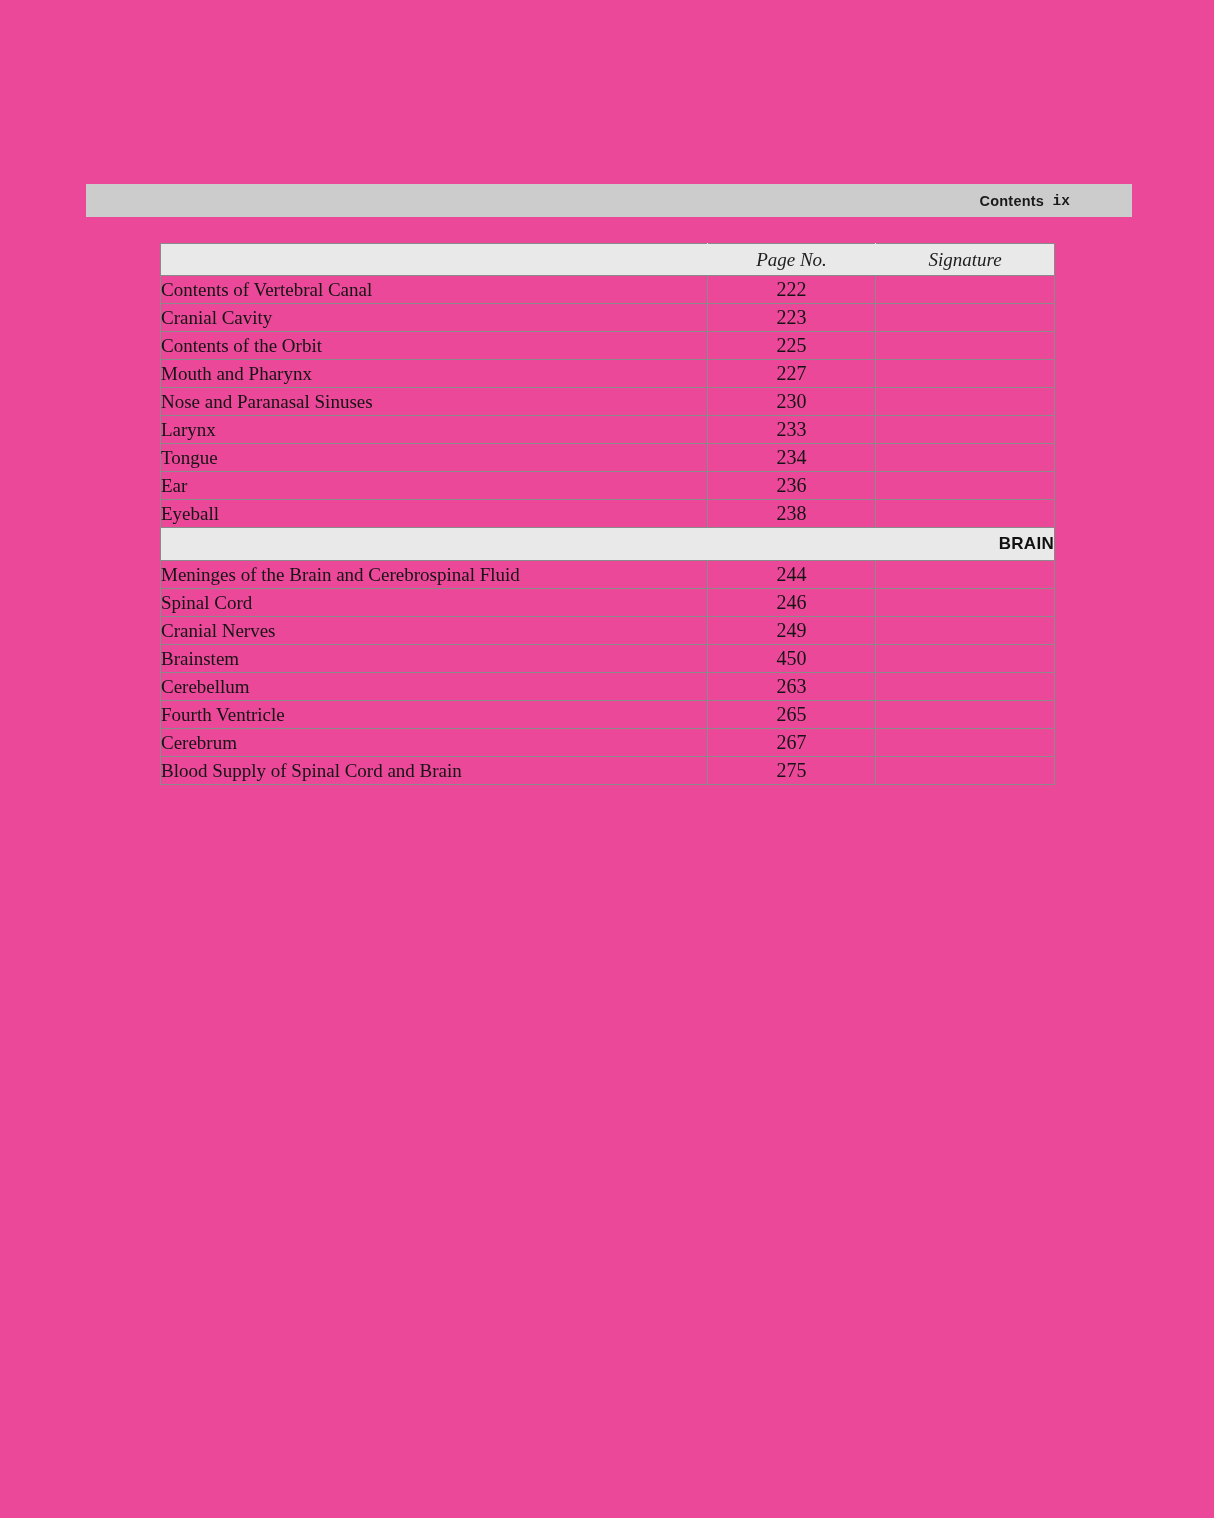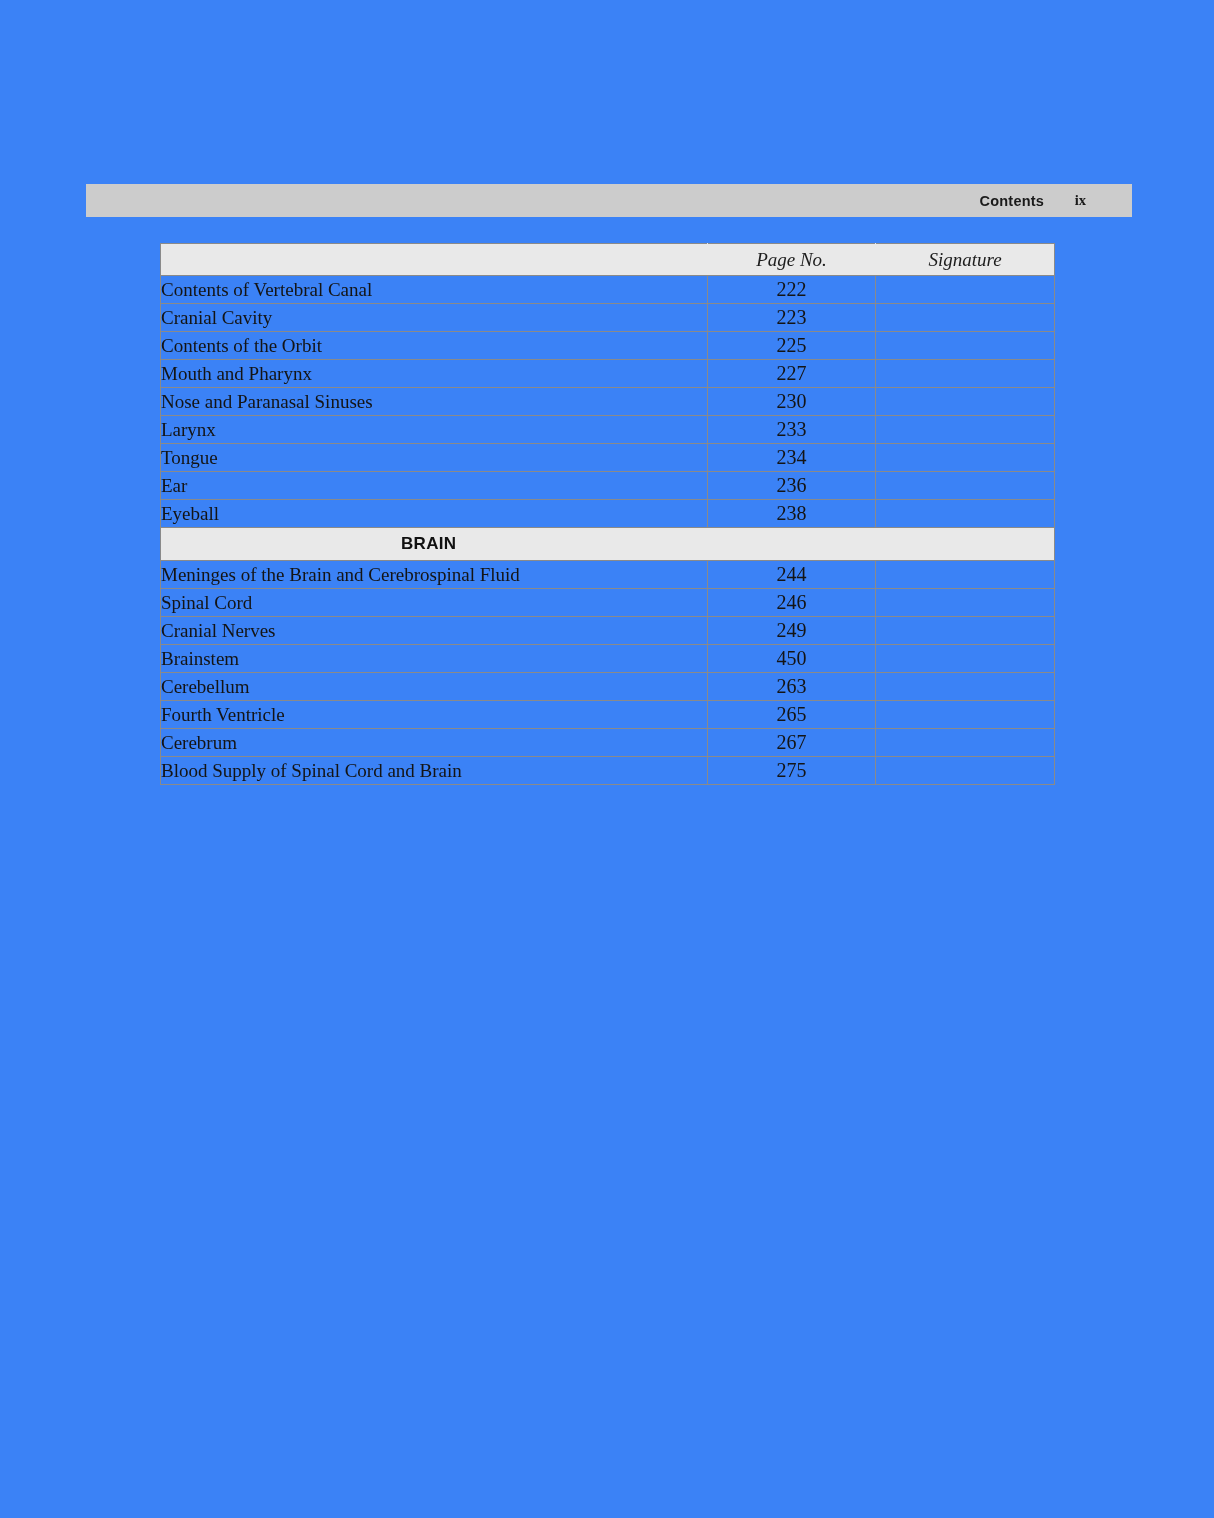--- a/index.html
+++ b/index.html
@@ -4,21 +4,21 @@
 <style>
   html, body {
     margin: 0;
     padding: 0;
     background: #ffffff;
   }
   .page {
     position: relative;
     width: 1214px;
     height: 1518px;
-    background: #3b82f6;
+    background: #ec4899;
     overflow: hidden;
   }
 
   
   .header-band {
     position: absolute;
     left: 86px;
     top: 184px;
     width: 1046px;
     height: 33px;
@@ -29,26 +29,26 @@
   }
   .header-band .hdr-text {
     font-family: "Liberation Sans", sans-serif;
     font-size: 14.5px;
     font-weight: bold;
     color: #1a1a1a;
     letter-spacing: 0.2px;
     padding-right: 88px;
   }
   .header-band .hdr-folio {
-    font-family: Liberation Serif, serif;
+    font-family: Liberation Mono, monospace;
     font-size: 14.5px;
     font-weight: bold;
     color: #1a1a1a;
     position: absolute;
-    right: 46px;
+    right: 62px;
   }
 
   
   .toc-wrap {
     position: absolute;
     left: 160px;
     top: 243px;
     width: 894px;
   }
   table.toc {
@@ -104,21 +104,21 @@
   td.sign-cell { }
 
   
   tr.toc-section td {
     background: #e9e9e9;
     height: 32px;
     border-left: 1px solid #8a8a8a;
     border-right: 1px solid #8a8a8a;
     border-top: 1px solid #8a8a8a;
     border-bottom: 1px solid #8a8a8a;
-    text-align: left;
+    text-align: right;
   }
   tr.toc-section .sec-label {
     display: inline-block;
     font-family: "Liberation Sans", sans-serif;
     font-weight: bold;
     font-size: 17px;
     color: #111111;
     letter-spacing: 0.3px;
     padding-left: 240px;
   }

